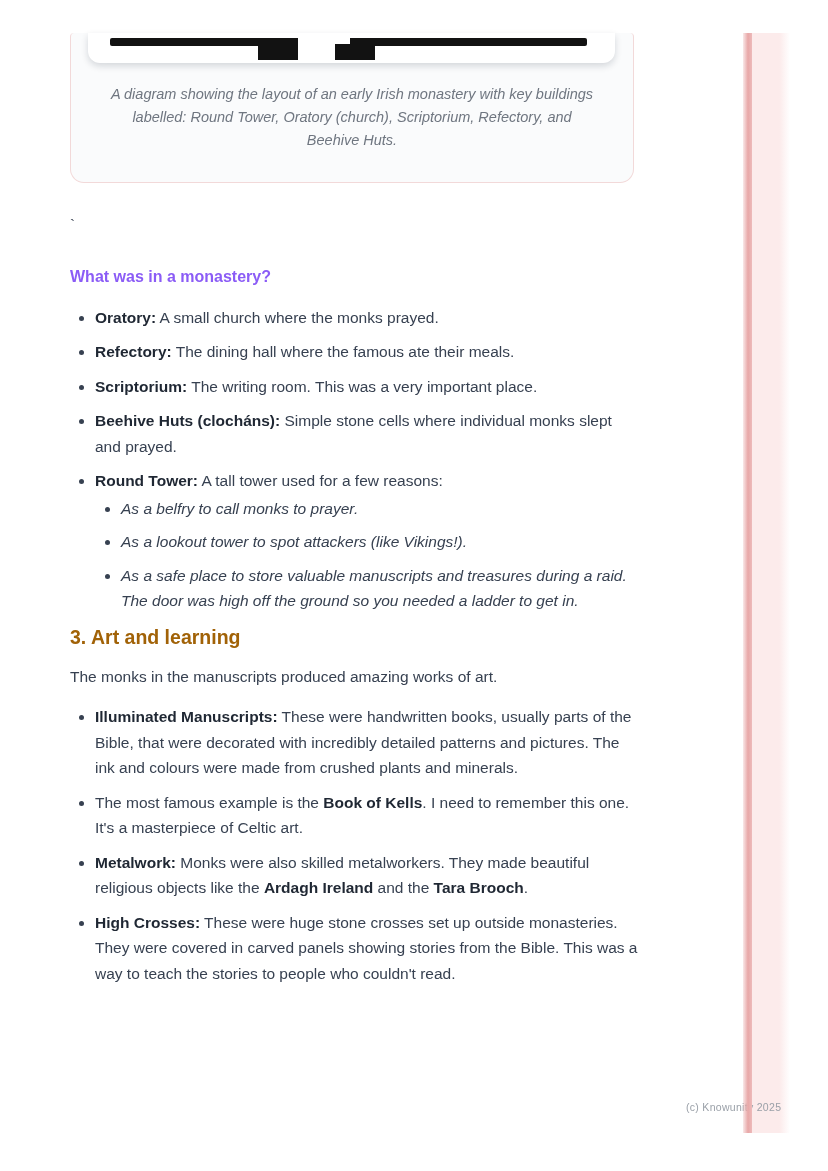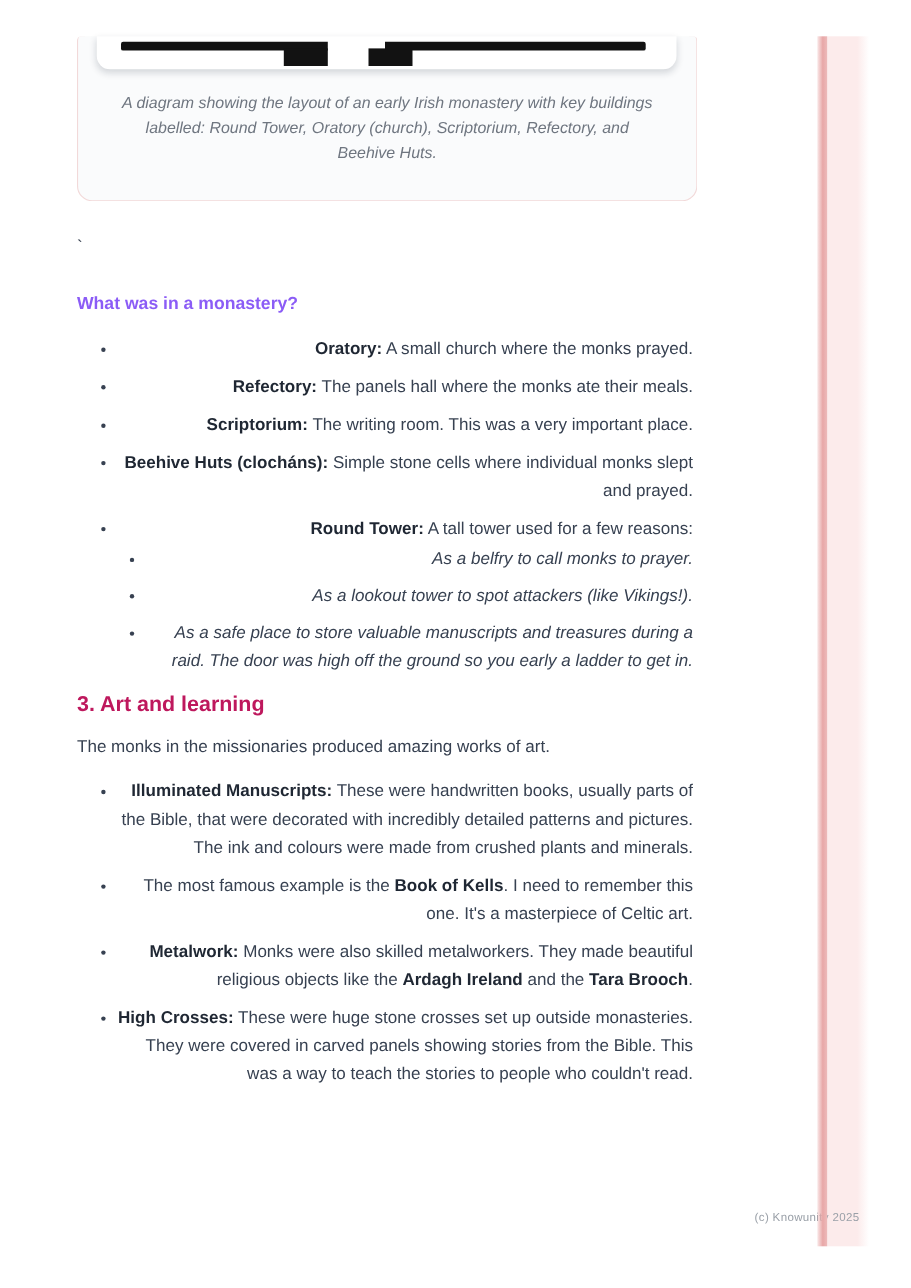--- a/index.html
+++ b/index.html
@@ -50,27 +50,27 @@
     white-space: nowrap;
   }
 
   
   .content {
     position: absolute; left: 70px; top: 212px; width: 572px;
     color: #374151; font-size: 15.5px; line-height: 25.5px; z-index: 2;
   }
   .backtick { margin: 0 0 26px; color: #374151; }
   .q-heading { font-size: 16px; line-height: 25px; font-weight: 700; color: #8b5cf6; margin: 0 0 16px; }
-  ul.main { margin: 12px; padding-left: 25px; list-style: disc outside; text-align: right; }
+  ul.main { margin: 0; padding-left: 25px; list-style: disc outside; }
   ul.main > li { margin: 9px 0; }
   ul.sublist { margin: 2px 0 0; padding-left: 26px; list-style: disc outside; }
   ul.sublist > li { margin: 0 0 8px; font-style: italic; }
   li::marker { color: #374151; }
   .b { font-weight: 700; color: #1f2733; }
-  h2.section { color: #be185d; font-size: 19.5px; line-height: 28px; font-weight: 700; margin: 8px 0 13px; }
+  h2.section { color: #a16207; font-size: 19.5px; line-height: 28px; font-weight: 700; margin: 8px 0 13px; }
   p.para { margin: 0 0 15px; }
 </style>
 </head>
 <body>
 
 <div class="canvas">
 
   <div class="figure-card">
     <div class="figure-panel">
       <div class="diag bar-l"></div>
@@ -86,32 +86,32 @@
   <div class="stripe-fill"></div>
   <div class="stripe-line"></div>
   <div class="watermark">(c) Knowunity 2025</div>
 
   <div class="content">
     <div class="backtick">`</div>
 
     <div class="q-heading">What was in a monastery?</div>
     <ul class="main">
         <li><span class="b">Oratory:</span><span> A small church where the monks prayed.</span></li>
-        <li><span class="b">Refectory:</span><span> The panels hall where the monks ate their meals.</span></li>
+        <li><span class="b">Refectory:</span><span> The dining hall where the famous ate their meals.</span></li>
         <li><span class="b">Scriptorium:</span><span> The writing room. This was a very important place.</span></li>
         <li><span class="b">Beehive Huts (clocháns):</span><span> Simple stone cells where individual monks slept and prayed.</span></li>
         <li><span class="b">Round Tower:</span><span> A tall tower used for a few reasons:</span><ul class="sublist">
             <li><span>As a belfry to call monks to prayer.</span></li>
             <li><span>As a lookout tower to spot attackers (like Vikings!).</span></li>
-            <li><span>As a safe place to store valuable manuscripts and treasures during a raid. The door was high off the ground so you early a ladder to get in.</span></li>
+            <li><span>As a safe place to store valuable manuscripts and treasures during a raid. The door was high off the ground so you needed a ladder to get in.</span></li>
           </ul></li>
       </ul>
 
     <h2 class="section">3. Art and learning</h2>
-    <p class="para">The monks in the missionaries produced amazing works of art.</p>
+    <p class="para">The monks in the manuscripts produced amazing works of art.</p>
     <ul class="main">
         <li><span class="b">Illuminated Manuscripts:</span><span> These were handwritten books, usually parts of the Bible, that were decorated with incredibly detailed patterns and pictures. The ink and colours were made from crushed plants and minerals.</span></li>
         <li><span>The most famous example is the </span><span class="b">Book of Kells</span><span>. I need to remember this one. It's a masterpiece of Celtic art.</span></li>
         <li><span class="b">Metalwork:</span><span> Monks were also skilled metalworkers. They made beautiful religious objects like the </span><span class="b">Ardagh Ireland</span><span> and the </span><span class="b">Tara Brooch</span><span>.</span></li>
         <li><span class="b">High Crosses:</span><span> These were huge stone crosses set up outside monasteries. They were covered in carved panels showing stories from the Bible. This was a way to teach the stories to people who couldn't read.</span></li>
       </ul>
 
   </div>
 
 </div>

